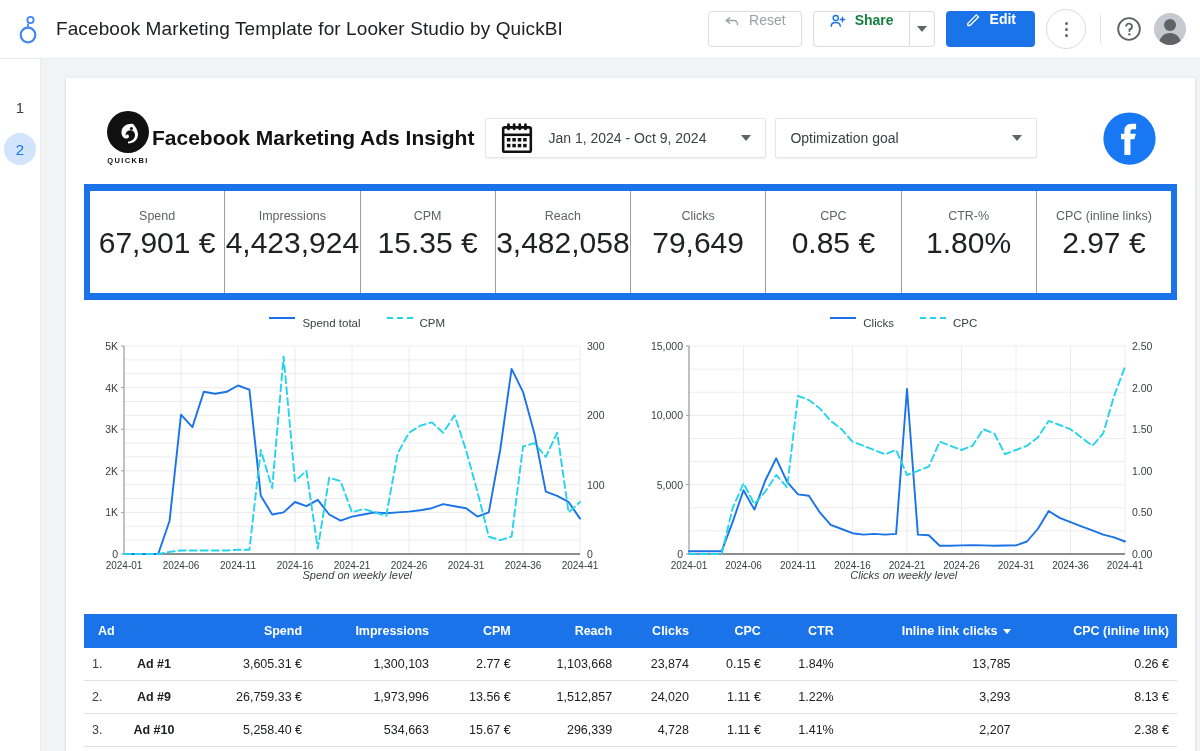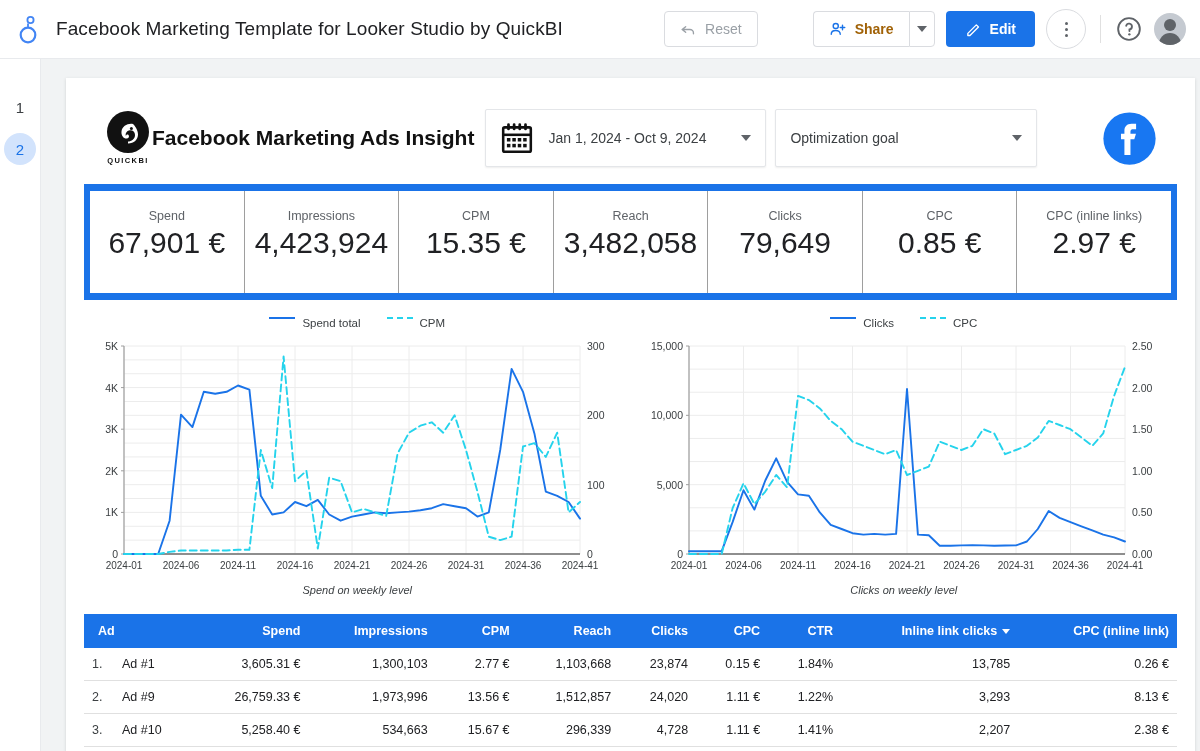--- a/index.html
+++ b/index.html
@@ -23,31 +23,31 @@
   .looker-logo { width: 22px; height: 30px; }
   .doc-title {
     font-size: 19px; color: #202124; letter-spacing: .1px;
     white-space: nowrap;
   }
   .appbar-right {
     margin-left: auto; display: flex; align-items: center; gap: 11px;
     padding-right: 14px;
   }
   .btn {
-    height: 36px; border-radius: 4px; display: flex; align-items: center;
+    height: 36px; border-radius: 4px; display: flex; 
     font-size: 14px; font-weight: bold; padding: 0 15px; gap: 8px;
     cursor: pointer; white-space: nowrap;
   }
   .btn-reset {
     border: 1px solid #dadce0; color: #9aa0a6; background: #fff;
     font-weight: normal;
   }
   .btn-share {
-    border: 1px solid #dadce0; color: #a16207; background: #fff;
-    border-right: none; border-radius: 4px 0 0 4px; margin-left: 44px;
+    border: 1px solid #dadce0; color: #15803d; background: #fff;
+    border-right: none; border-radius: 4px 0 0 4px;
   }
   .share-caret {
     border: 1px solid #dadce0; border-left: 1px solid #dadce0;
     border-radius: 0 4px 4px 0; height: 36px; width: 26px;
     display: flex; align-items: center; justify-content: center;
     background: #fff; cursor: pointer;
   }
   .share-group { display: flex; }
   .btn-edit { background: #1a73e8; color: #fff; padding: 0 19px; }
   .kebab {
@@ -93,21 +93,21 @@
   
   .rheader { display: flex; align-items: center; height: 76px; padding: 0 20px; }
   .qbi-logo { width: 48px; display: flex; flex-direction: column; align-items: center; }
   .qbi-mark {
     width: 42px; height: 42px; border-radius: 50%; background: #111;
     display: flex; align-items: center; justify-content: center;
   }
   .qbi-word { font-size: 7.5px; font-weight: bold; letter-spacing: 1.4px; margin-top: 3px; color:#111; }
   .rtitle { font-size: 21px; font-weight: bold; color: #111; white-space: nowrap; }
   .ctrl {
-    height: 58px; background: #fff; border: 1px solid #e4e6e9; border-radius: 2px;
+    height: 40px; background: #fff; border: 1px solid #e4e6e9; border-radius: 2px;
     display: flex; align-items: center; padding: 0 14px; cursor: pointer;
     box-shadow: 0 1px 2px rgba(0,0,0,.07);
   }
   .ctrl-date { width: 281px; margin-left: 11px; gap: 14px; }
   .ctrl-goal { width: 262px; margin-left: 9px; }
   .cal-icon { width: 34px; height: 34px; flex: none; }
   .ctrl-text { font-size: 14px; color: #3c4043; }
   .caret { margin-left: auto; border-left: 5px solid transparent; border-right: 5px solid transparent; border-top: 6px solid #5f6368; }
   .fb-logo { margin-left: auto; width: 55px; height: 55px; }
 
@@ -127,35 +127,35 @@
 
   
   .charts { display: flex; margin-top: 14px; height: 290px; }
   .chart-box { flex: 1; position: relative; }
   .legend { display: flex; gap: 26px; justify-content: center; margin-bottom: 6px; height: 18px; align-items: center; }
   .legend-item { display: flex; align-items: flex-start; gap: 7px; font-size: 11.5px; color: #3c4043; }
   .lg-line { width: 26px; height: 0; border-top: 2.5px solid #1a73e8; }
   .lg-dash { width: 26px; height: 0; border-top: 2.5px dashed #25d3ec; }
   .plot { position: relative; height: 228px; }
   .plot svg { display: block; }
-  .caption { text-align: center; font-size: 11px; font-style: italic; color: #3c4043; margin-top: 18px; }
+  .caption { text-align: center; font-size: 11px; font-style: italic; color: #3c4043; margin-top: 3px; }
 
   
   .tbl { width: 100%; border-collapse: collapse; margin-top: 10px; }
   .tbl thead th {
     background: #1a73e8; color: #fff; font-size: 12.5px; font-weight: bold;
     padding: 10px 8px; text-align: right; vertical-align: middle;
   }
   .tbl thead th.left { text-align: left; padding-left: 14px; }
   .tbl tbody td {
     font-size: 12.5px; color: #202124; padding: 9px 8px; text-align: right;
     border-bottom: 1px solid #e0e0e0;
   }
   .tbl tbody td.idx { text-align: left; color: #3c4043; width: 32px; padding-left: 8px; }
-  .tbl tbody td.name { text-align: left; padding-left: 6px; }
+  .tbl tbody td.name { text-align: center; padding-left: 6px; font-weight: bold; }
   .sort-caret { display: inline-block; margin-left: 5px; border-left: 4px solid transparent; border-right: 4px solid transparent; border-top: 5px solid #fff; vertical-align: middle; }
 </style>
 </head>
 <body>
 
 <div class="appbar">
   <div class="logo-slot">
     <svg class="looker-logo" viewBox="0 0 22 30">
       <circle cx="11" cy="21" r="7.3" fill="none" stroke="#4285f4" stroke-width="2.2"></circle>
       <circle cx="13.5" cy="6" r="3.1" fill="none" stroke="#4285f4" stroke-width="1.8"></circle>
@@ -285,20 +285,24 @@
           <span class="score-label">Reach</span>
           <span class="score-value">3,482,058</span>
         </div>
         <div class="score">
           <span class="score-label">Clicks</span>
           <span class="score-value">79,649</span>
         </div>
         <div class="score">
           <span class="score-label">CPC</span>
           <span class="score-value">0.85 €</span>
+        </div>
+        <div class="score">
+          <span class="score-label">CTR-%</span>
+          <span class="score-value">1.80%</span>
         </div>
         <div class="score">
           <span class="score-label">CPC (inline links)</span>
           <span class="score-value">2.97 €</span>
         </div>
       </div>
 
       <div class="charts">
         <div class="chart-box">
           <div class="legend">

